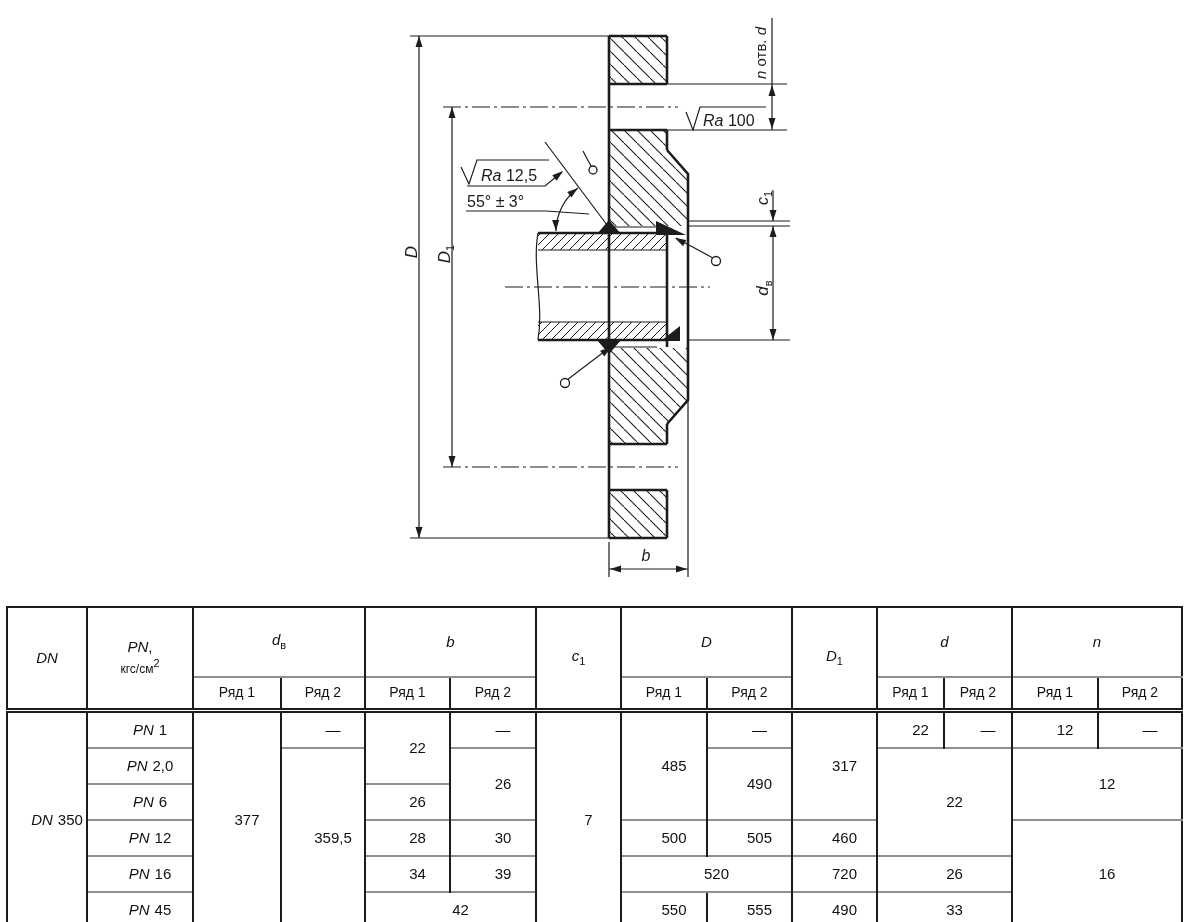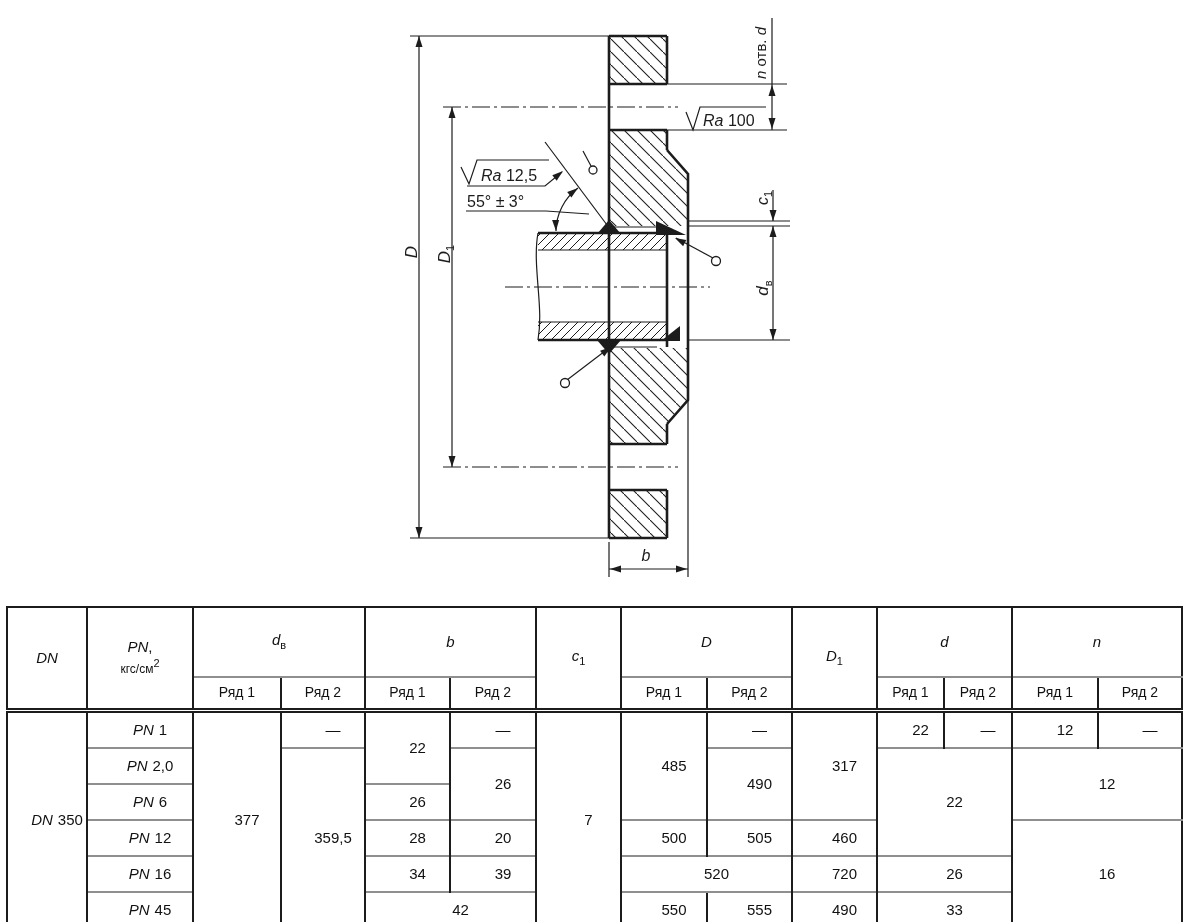--- a/index.html
+++ b/index.html
@@ -229,21 +229,21 @@
           <td colspan="2" rowspan="3">22</td>
           <td colspan="2" rowspan="2">12</td>
         </tr>
         <tr>
           <td><i>PN</i><span class="gap">6</span></td>
           <td>26</td>
         </tr>
         <tr>
           <td><i>PN</i><span class="gap">12</span></td>
           <td>28</td>
-          <td>20</td>
+          <td>30</td>
           <td>500</td>
           <td>505</td>
           <td>460</td>
           <td colspan="2" rowspan="3">16</td>
         </tr>
         <tr>
           <td><i>PN</i><span class="gap">16</span></td>
           <td>34</td>
           <td>39</td>
           <td colspan="2">520</td>

